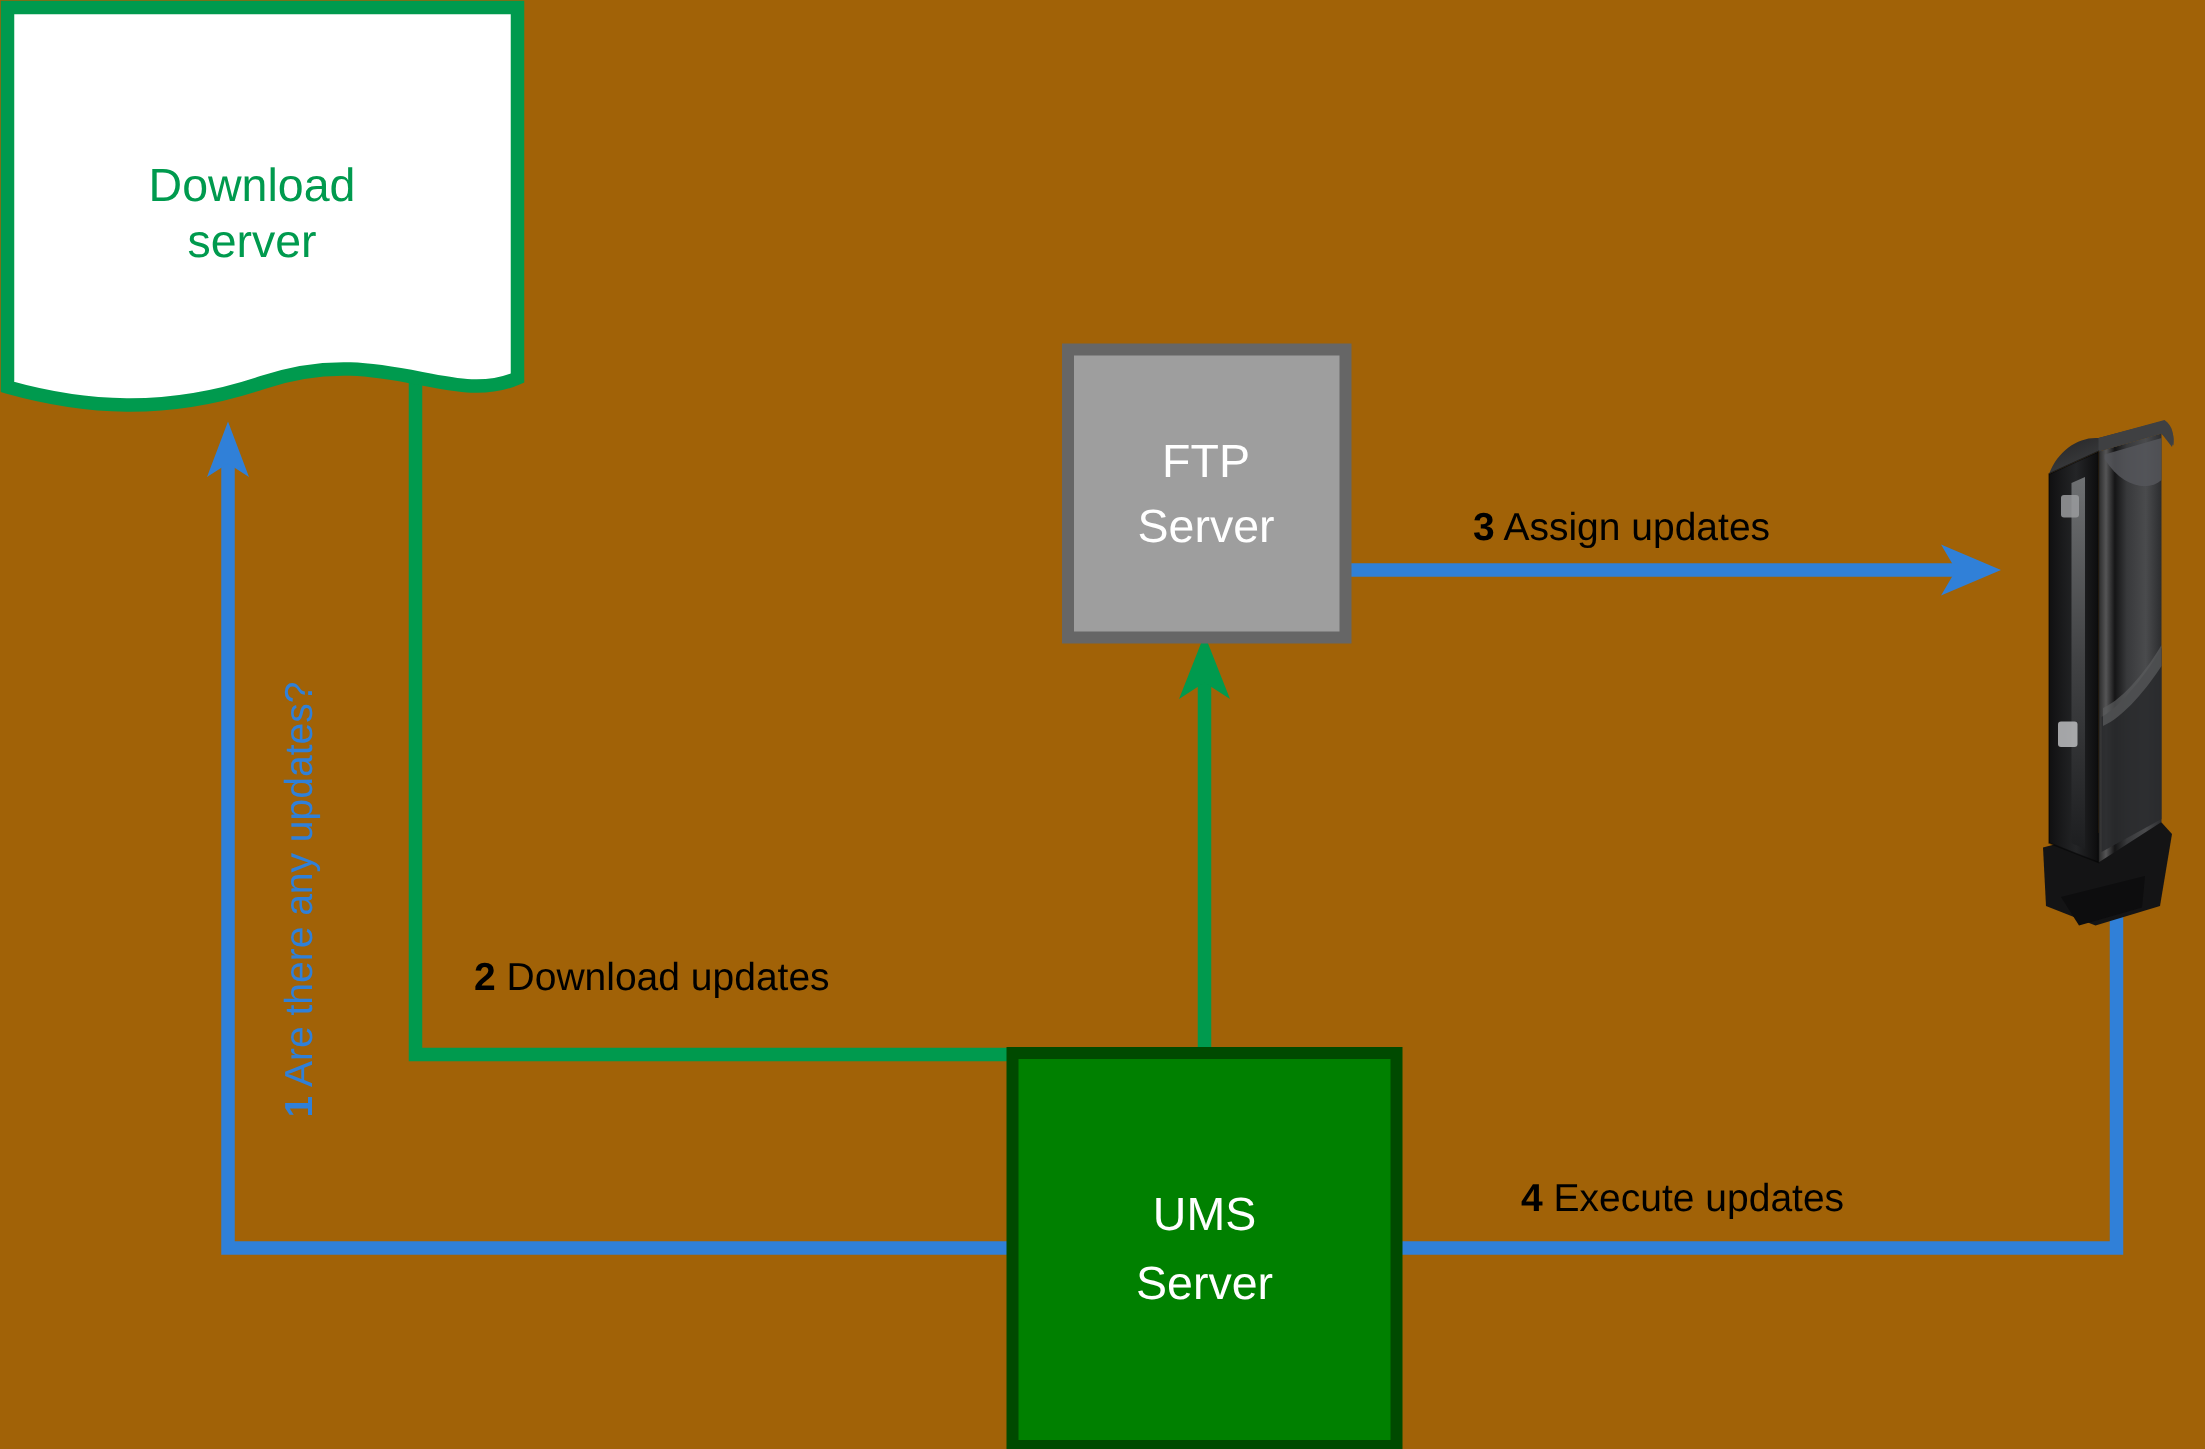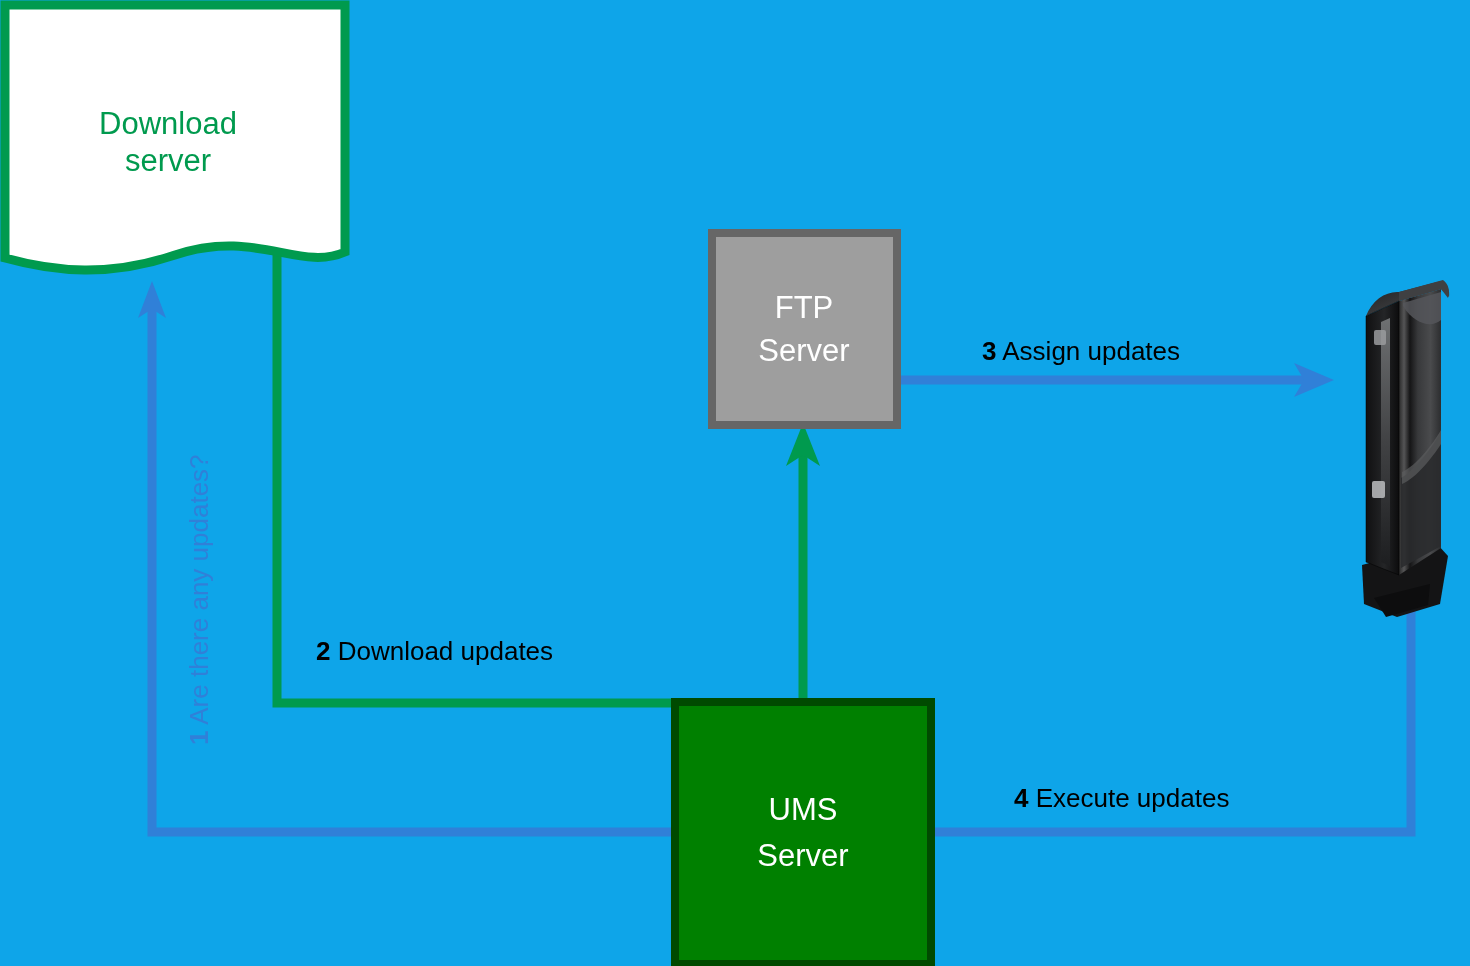--- a/index.html
+++ b/index.html
@@ -10,21 +10,21 @@
   body {
     width: 1470px;
     height: 966px;
     font-family: "Liberation Sans", sans-serif;
     overflow: hidden;
   }
   #diagram-root {
     position: relative;
     width: 1470px;
     height: 966px;
-    background: #0ea5e9;
+    background: #a16207;
   }
   svg.diagram-canvas {
     position: absolute;
     top: 0;
     left: 0;
     width: 1470px;
     height: 966px;
   }
   .node-label {
     font-family: "Liberation Sans", sans-serif;

